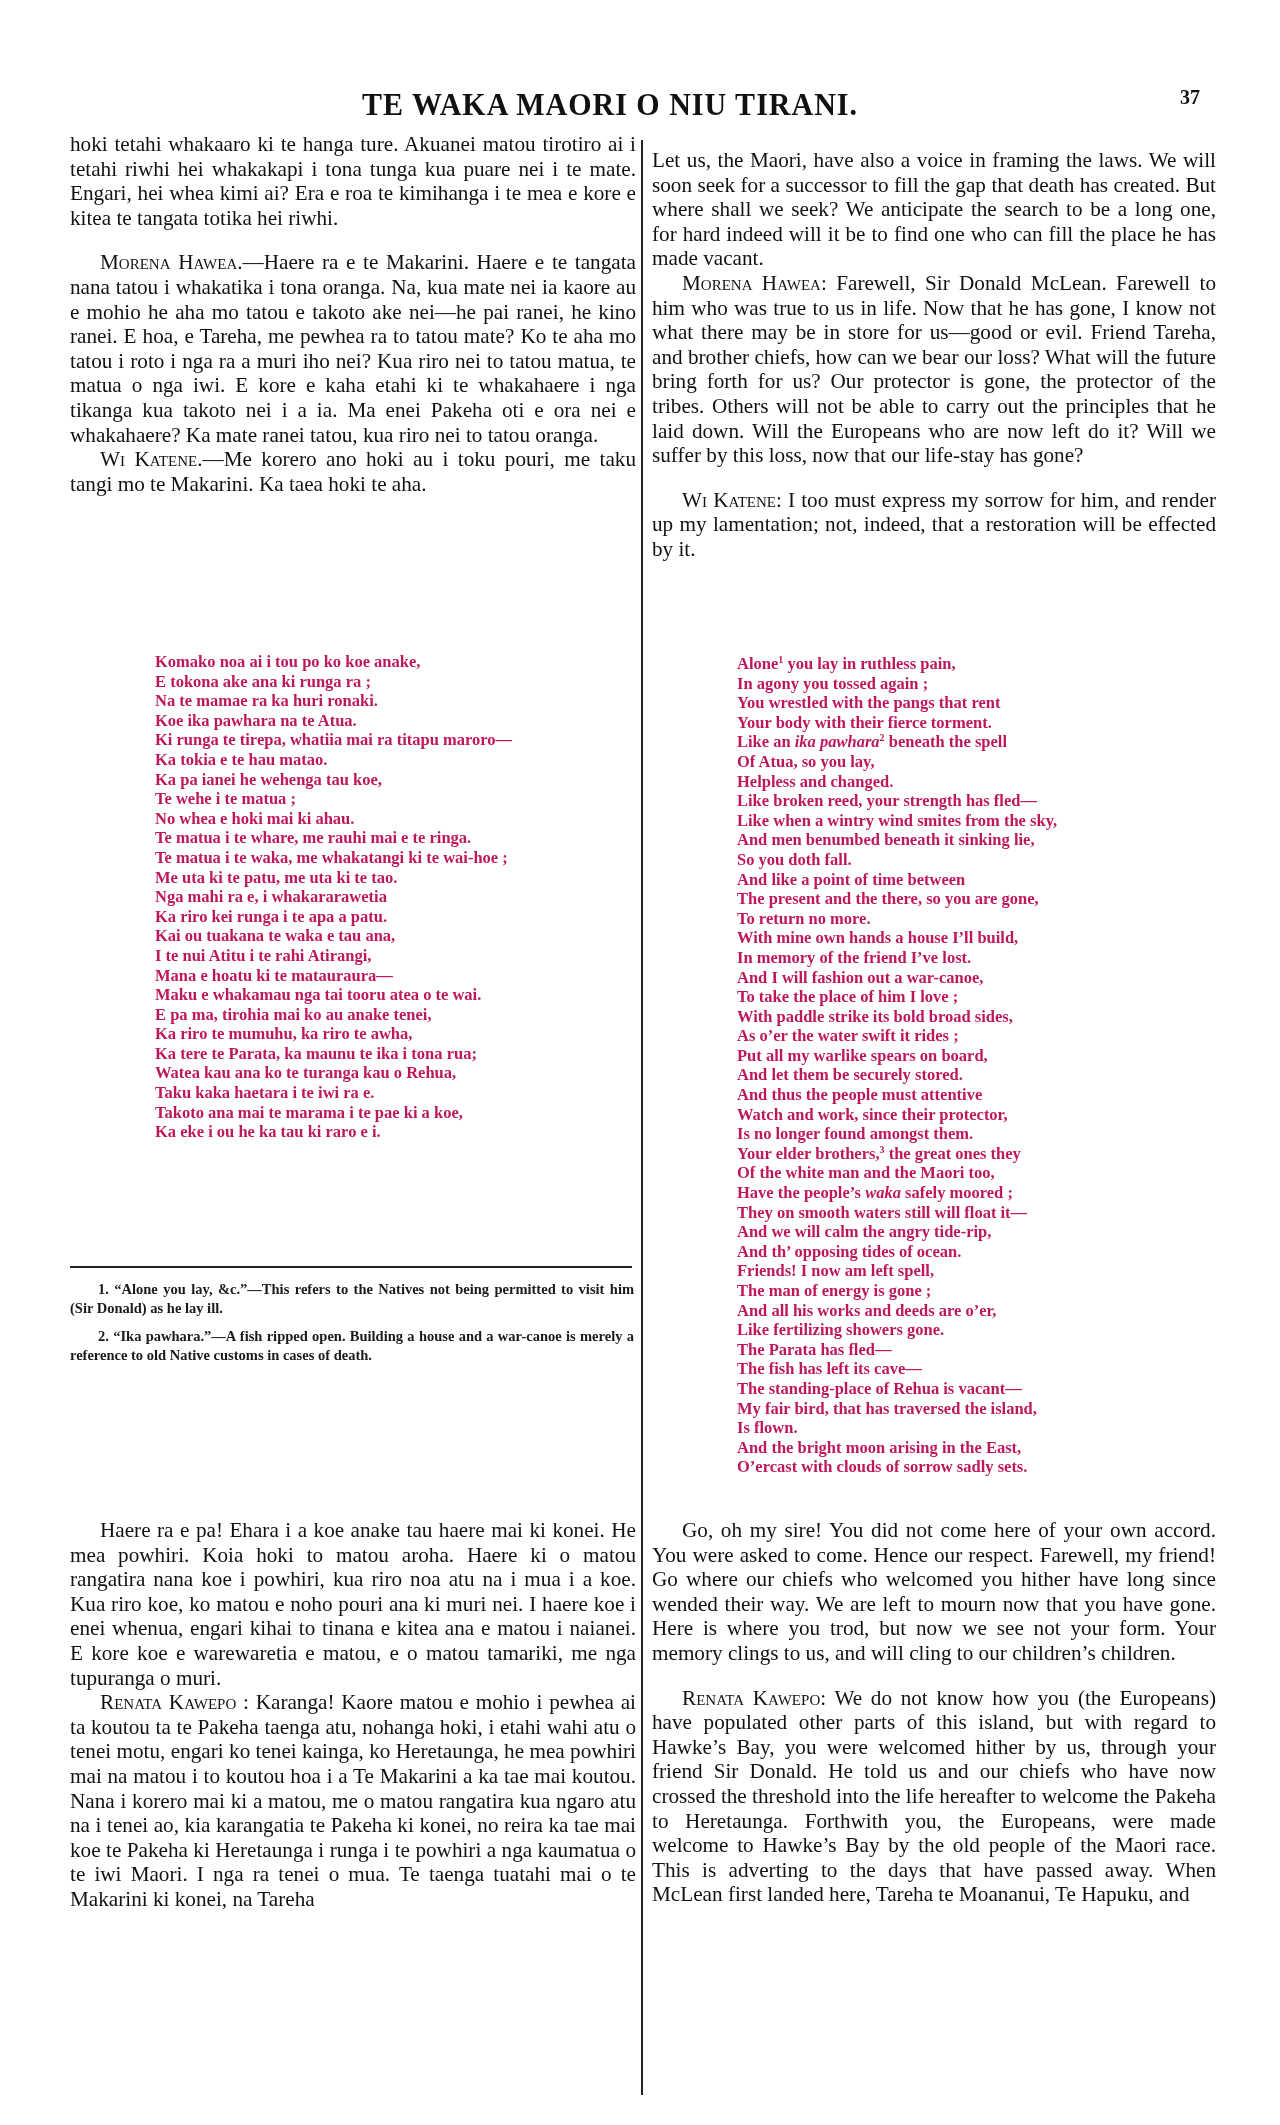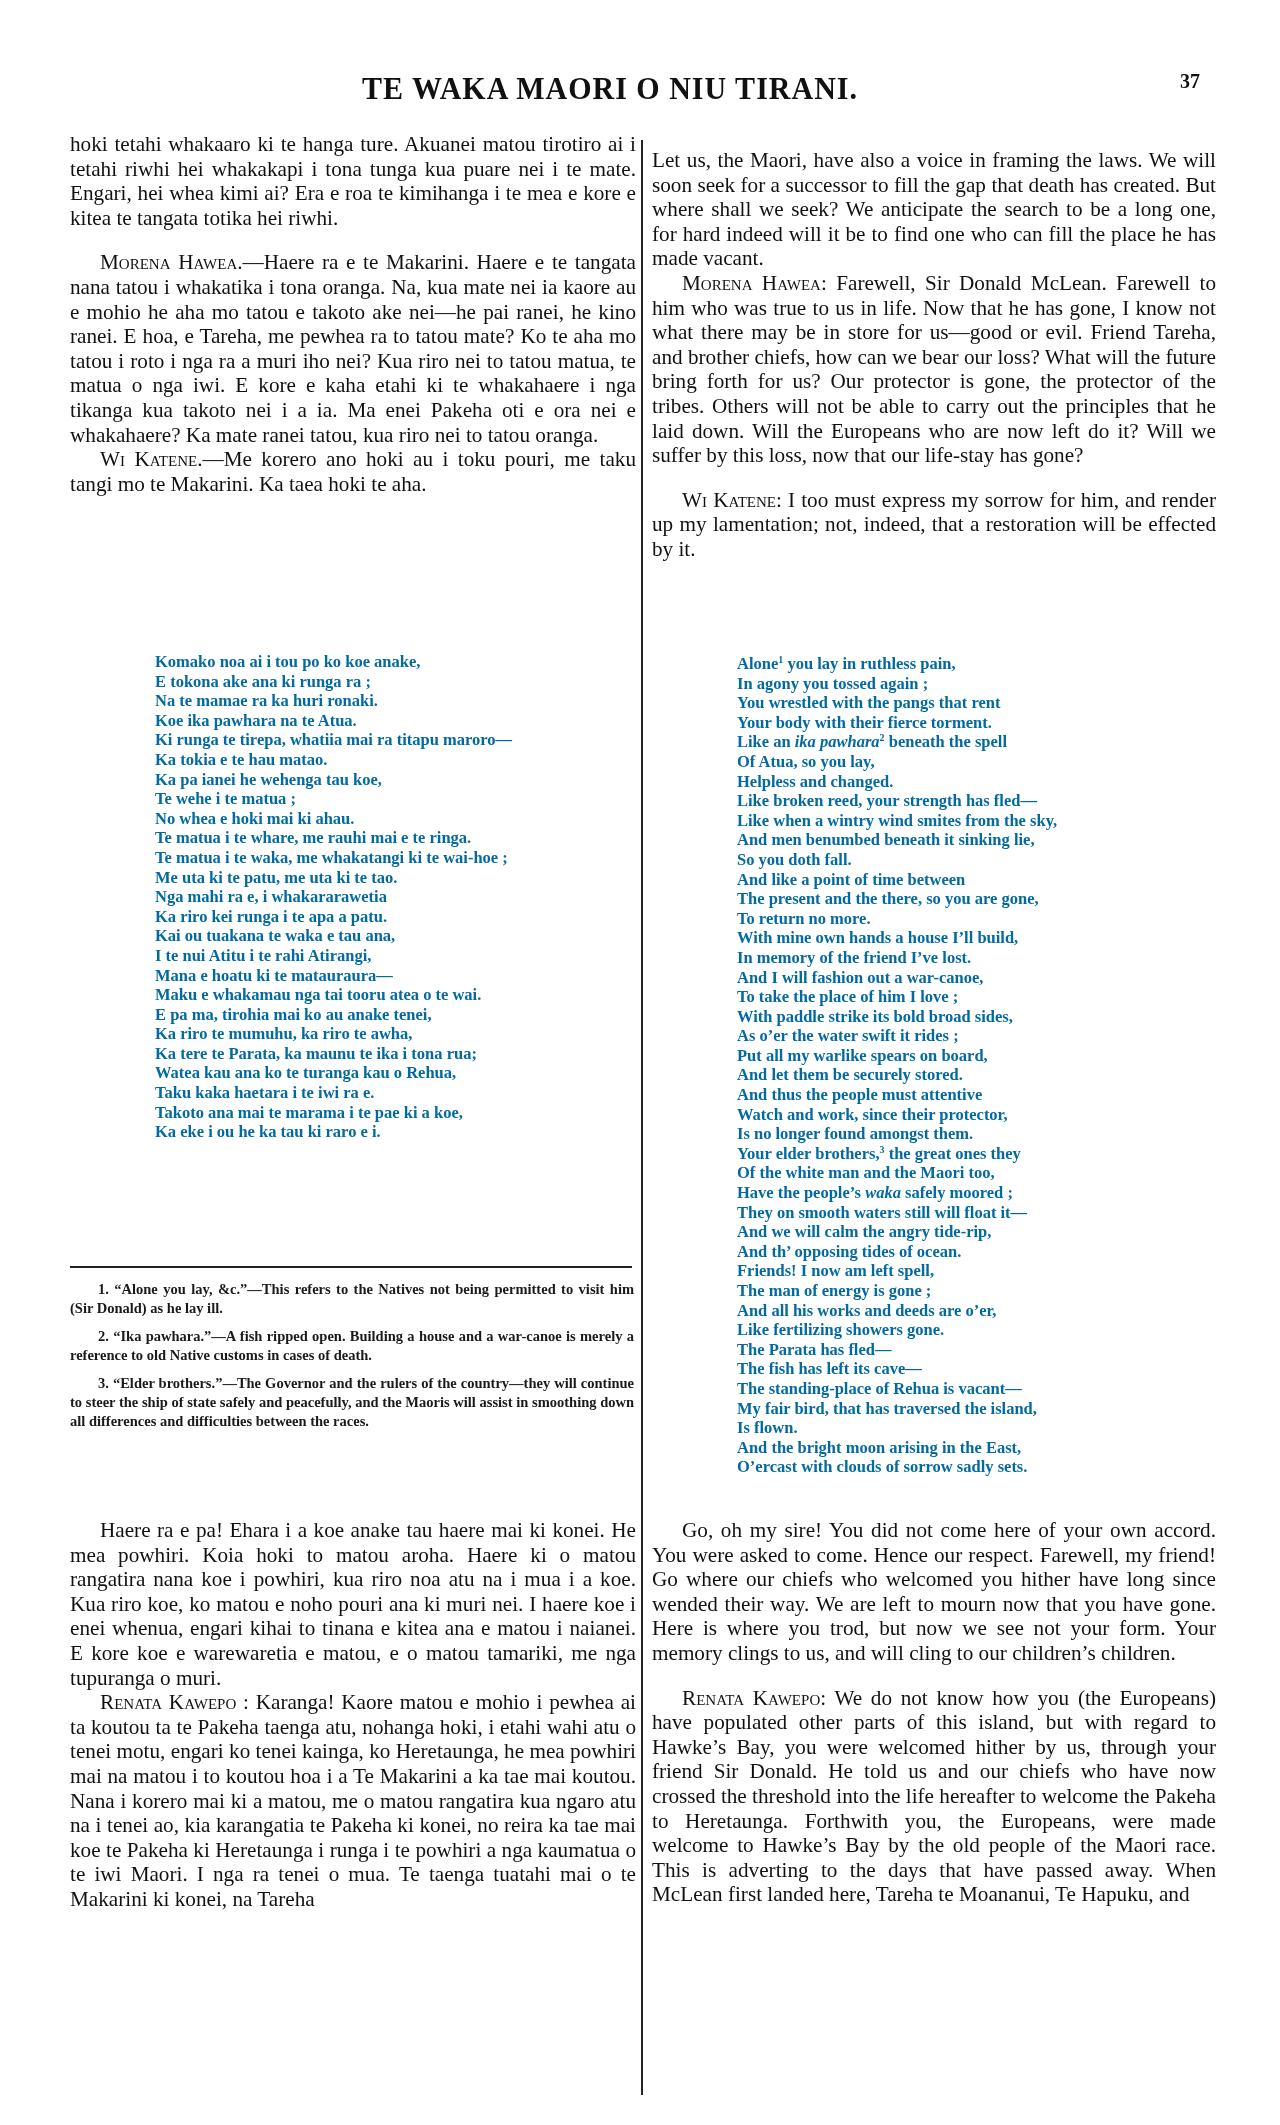--- a/index.html
+++ b/index.html
@@ -1,31 +1,31 @@
 <!DOCTYPE html>
 <html><head>
   <meta charset="utf-8">
   <style>
     html, body { margin: 0; padding: 0; background: #ffffff; }
     body { width: 1280px; height: 2125px; position: relative; overflow: hidden;
            font-family: "Liberation Serif", "DejaVu Serif", serif; color: #111; }
-    .header { position: absolute; top: 68px; left: 0; width: 1280px; height: 40px; }
+    .header { position: absolute; top: 84px; left: 0; width: 1280px; height: 40px; }
     .header-title { position: absolute; left: 362px; top: 2px; font-size: 30px; font-weight: bold;
                     letter-spacing: 1px; transform: scaleY(1.08); transform-origin: left top; }
     .page-number { position: absolute; left: 1180px; top: 2px; font-size: 20px; font-weight: bold; }
     .col { position: absolute; font-size: 21.2px; line-height: 24.6px; text-align: justify; }
     .col p { margin: 0; }
     .col .indent { text-indent: 30px; }
     .sc { font-variant: small-caps; }
     .col-left-top { left: 70px; top: 132px; width: 566px; }
     .col-right-top { left: 652px; top: 148px; width: 564px; }
     .col-left-bottom { left: 70px; top: 1518px; width: 566px; }
     .col-right-bottom { left: 652px; top: 1518px; width: 564px; }
     .gap { height: 20px; }
-    .poem { font-size: 16.5px; line-height: 19.6px; text-align: left; font-weight: bold; color: #0369a1; }
+    .poem { font-size: 16.5px; line-height: 19.6px; text-align: left; font-weight: bold; color: #be185d; }
     .poem-left { position: absolute; left: 155px; top: 652px; width: 470px; }
     .poem-right { position: absolute; left: 737px; top: 654px; width: 470px; }
     .poem div { white-space: nowrap; }
     .poem sup { font-size: 10px; vertical-align: 6px; line-height: 0; }
     .col-divider { position: absolute; left: 641px; width: 2px; background: #222; }
     .divider-top { top: 140px; height: 1360px; }
     .divider-bottom { top: 1500px; height: 595px; }
     .footnote-rule { position: absolute; left: 70px; top: 1266px; width: 562px; height: 2px; background: #222; }
     .footnotes { position: absolute; left: 70px; top: 1280px; width: 564px; font-size: 14.5px; line-height: 19px;
                  text-align: justify; font-weight: bold; color: #1a1a1a; }
@@ -74,21 +74,20 @@
     <div>Watea kau ana ko te turanga kau o Rehua,</div>
     <div>Taku kaka haetara i te iwi ra e.</div>
     <div>Takoto ana mai te marama i te pae ki a koe,</div>
     <div>Ka eke i ou he ka tau ki raro e i.</div>
   </div>
 
 <div class="footnote-rule"></div>
 <div class="footnotes">
   <p>1. “Alone you lay, &amp;c.”—This refers to the Natives not being permitted to visit him (Sir Donald) as he lay ill.</p>
   <p>2. “Ika pawhara.”—A fish ripped open. Building a house and a war-canoe is merely a reference to old Native customs in cases of death.</p>
-  <p>3. “Elder brothers.”—The Governor and the rulers of the country—they will continue to steer the ship of state safely and peacefully, and the Maoris will assist in smoothing down all differences and difficulties between the races.</p>
 </div>
 
 <div class="col col-right-top">
   <p>Let us, the Maori, have also a voice in framing the laws. We will soon seek for a successor to fill the gap that death has created. But where shall we seek? We anticipate the search to be a long one, for hard indeed will it be to find one who can fill the place he has made vacant.</p>
   <p class="indent"><span class="sc">Morena Hawea</span><span>: Farewell, Sir Donald McLean. Farewell to him who was true to us in life. Now that he has gone, I know not what there may be in store for us—good or evil. Friend Tareha, and brother chiefs, how can we bear our loss? What will the future bring forth for us? Our protector is gone, the protector of the tribes. Others will not be able to carry out the principles that he laid down. Will the Europeans who are now left do it? Will we suffer by this loss, now that our life-stay has gone?</span></p>
   <div class="gap"></div>
   <p class="indent"><span class="sc">Wi Katene</span><span>: I too must express my sorrow for him, and render up my lamentation; not, indeed, that a restoration will be effected by it.</span></p>
 </div>
 
 <div class="poem poem-right">

